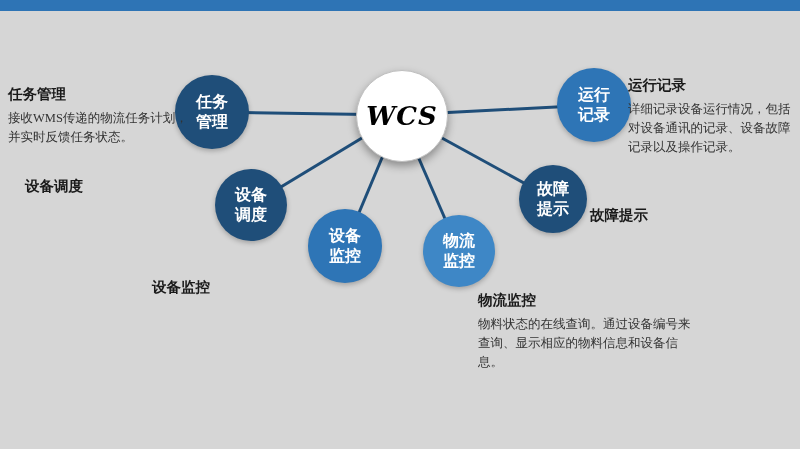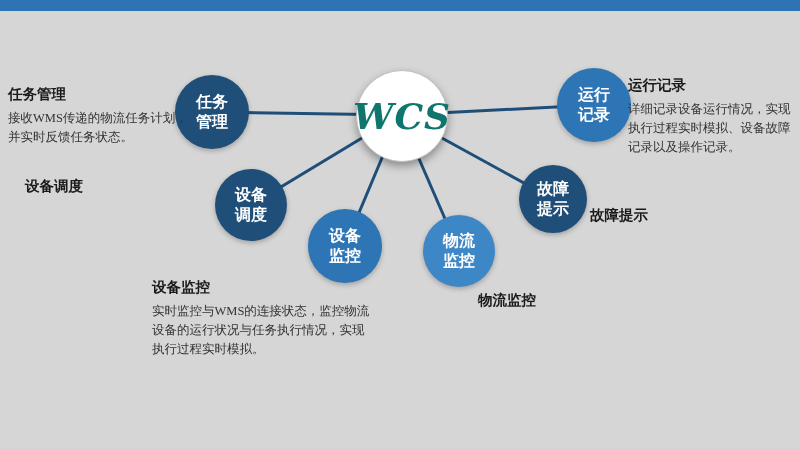--- a/index.html
+++ b/index.html
@@ -34,22 +34,22 @@
     border: 1px solid #bfbfbf;
     box-shadow: 0 4px 9px rgba(0,0,0,0.35);
     display: flex;
     align-items: center;
     justify-content: center;
   }
   .hub-label {
     font-family: "DejaVu Serif", "Liberation Serif", serif;
     font-weight: bold;
     font-style: italic;
-    font-size: 36px;
-    color: #0f766e;
+    font-size: 26px;
+    color: #000000;
     letter-spacing: 1px;
   }
   .node {
     position: absolute;
     border-radius: 50%;
     display: flex;
     align-items: center;
     justify-content: center;
     box-shadow: 0 2px 5px rgba(0,0,0,0.25);
   }
@@ -134,26 +134,26 @@
 
   <div class="ann ann-1">
     <div class="ann-title">任务管理</div>
     <div class="ann-body">接收WMS传递的物流任务计划，并实时反馈任务状态。</div>
   </div>
   <div class="ann ann-2">
     <div class="ann-title">设备调度</div>
   </div>
   <div class="ann ann-3">
     <div class="ann-title">设备监控</div>
-    <div class="ann-body">实时监控与WMS的连接状态，监控物流设备的运行状况与任务执行情况，实现执行过程实时模拟。</div>
   </div>
   <div class="ann ann-4">
     <div class="ann-title">物流监控</div>
+    <div class="ann-body">物料状态的在线查询。通过设备编号来查询、显示相应的物料信息和设备信息。</div>
   </div>
   <div class="ann ann-5">
     <div class="ann-title">故障提示</div>
   </div>
   <div class="ann ann-6">
     <div class="ann-title">运行记录</div>
-    <div class="ann-body">详细记录设备运行情况，实现执行过程实时模拟、设备故障记录以及操作记录。</div>
+    <div class="ann-body">详细记录设备运行情况，包括对设备通讯的记录、设备故障记录以及操作记录。</div>
   </div>
 
 </div>
 
 </body></html>

